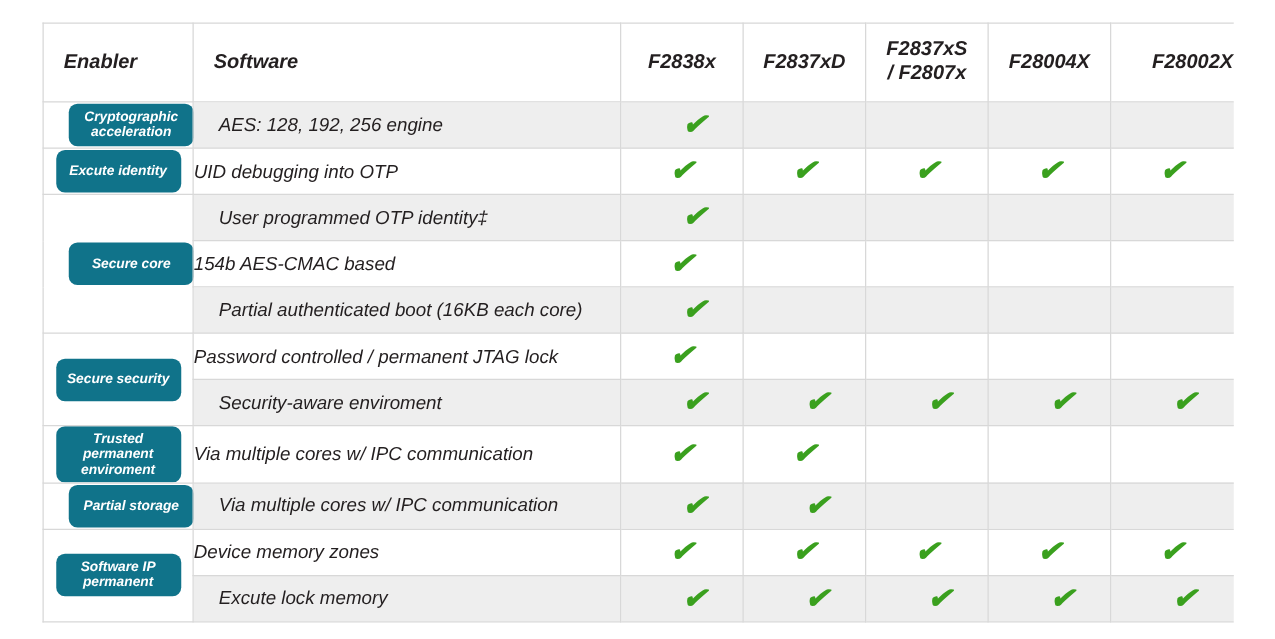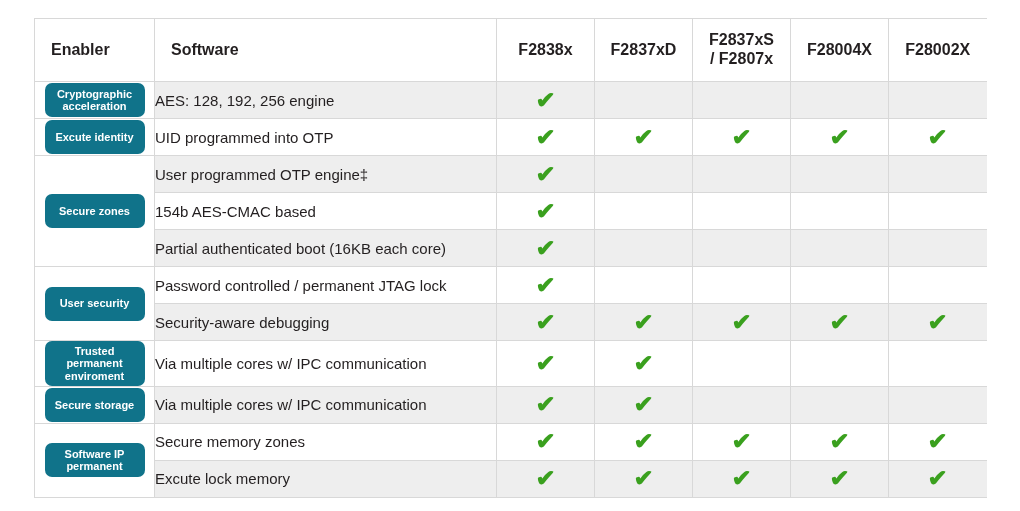--- a/index.html
+++ b/index.html
@@ -13,20 +13,21 @@
     font-family: "Liberation Sans", sans-serif;
     color: #231f20;
     overflow: hidden;
   }
   .page {
     position: relative;
     width: 1020px;
     height: 367px;
     box-sizing: border-box;
     padding: 18px 34px 0 34px;
+    font-style: italic;
   }
   table.matrix {
     width: 952px;
     border-collapse: collapse;
     table-layout: fixed;
   }
   table.matrix col.c-enabler { width: 120px; }
   table.matrix col.c-feature { width: 342px; }
   table.matrix col.c-dev     { width: 98px; }
 
@@ -47,31 +48,31 @@
     color: #231f20;
     text-align: center;
     background: #ffffff;
     line-height: 1.18;
   }
   thead th.h-enabler,
   thead th.h-feature {
     text-align: left;
     padding-left: 16px;
   }
-  thead th.h-last { border-right: none; }
+  thead th.h-last { border-right: none; text-align: right; }
 
   tbody td {
     border-left: none;
     border-right: 1px solid #d8d8d8;
     border-bottom: 1px solid #e3e3e3;
     border-top: none;
   }
   tbody td.dev-last { border-right: none; }
 
-  tbody tr.shade td { background: #eeeeee; }
+  tbody tr.shade td { background: #eeeeee; padding-left: 20px; }
   tbody tr.plain td { background: #ffffff; }
 
   td.feature {
     font-size: 15px;
     padding: 0 10px 0 16px;
     height: 36px;
     color: #231f20;
     white-space: nowrap;
     overflow: hidden;
   }
@@ -165,33 +166,33 @@
         <td class="dev"></td>
         <td class="dev"></td>
         <td class="dev"></td>
         <td class="dev dev-last"></td>
       </tr>
 
       <tr class="plain">
         <td class="enabler-cell" rowspan="1">
           <div class="pill">Excute identity</div>
         </td>
-        <td class="feature">UID programmed into OTP</td>
+        <td class="feature">UID debugging into OTP</td>
         <td class="dev"><span class="check">✔</span></td>
         <td class="dev"><span class="check">✔</span></td>
         <td class="dev"><span class="check">✔</span></td>
         <td class="dev"><span class="check">✔</span></td>
         <td class="dev dev-last"><span class="check">✔</span></td>
       </tr>
 
       <tr class="shade">
         <td class="enabler-cell" rowspan="3">
-          <div class="pill">Secure zones</div>
-        </td>
-        <td class="feature">User programmed OTP engine‡</td>
+          <div class="pill">Secure core</div>
+        </td>
+        <td class="feature">User programmed OTP identity‡</td>
         <td class="dev"><span class="check">✔</span></td>
         <td class="dev"></td>
         <td class="dev"></td>
         <td class="dev"></td>
         <td class="dev dev-last"></td>
       </tr>
       <tr class="plain">
         <td class="feature">154b AES-CMAC based</td>
         <td class="dev"><span class="check">✔</span></td>
         <td class="dev"></td>
@@ -203,31 +204,31 @@
         <td class="feature">Partial authenticated boot (16KB each core)</td>
         <td class="dev"><span class="check">✔</span></td>
         <td class="dev"></td>
         <td class="dev"></td>
         <td class="dev"></td>
         <td class="dev dev-last"></td>
       </tr>
 
       <tr class="plain">
         <td class="enabler-cell" rowspan="2">
-          <div class="pill">User security</div>
+          <div class="pill">Secure security</div>
         </td>
         <td class="feature">Password controlled / permanent JTAG lock</td>
         <td class="dev"><span class="check">✔</span></td>
         <td class="dev"></td>
         <td class="dev"></td>
         <td class="dev"></td>
         <td class="dev dev-last"></td>
       </tr>
       <tr class="shade">
-        <td class="feature">Security-aware debugging</td>
+        <td class="feature">Security-aware enviroment</td>
         <td class="dev"><span class="check">✔</span></td>
         <td class="dev"><span class="check">✔</span></td>
         <td class="dev"><span class="check">✔</span></td>
         <td class="dev"><span class="check">✔</span></td>
         <td class="dev dev-last"><span class="check">✔</span></td>
       </tr>
 
       <tr class="plain">
         <td class="enabler-cell" rowspan="1">
           <div class="pill">Trusted permanent enviroment</div>
@@ -235,35 +236,35 @@
         <td class="feature">Via multiple cores w/ IPC communication</td>
         <td class="dev"><span class="check">✔</span></td>
         <td class="dev"><span class="check">✔</span></td>
         <td class="dev"></td>
         <td class="dev"></td>
         <td class="dev dev-last"></td>
       </tr>
 
       <tr class="shade">
         <td class="enabler-cell" rowspan="1">
-          <div class="pill">Secure storage</div>
+          <div class="pill">Partial storage</div>
         </td>
         <td class="feature">Via multiple cores w/ IPC communication</td>
         <td class="dev"><span class="check">✔</span></td>
         <td class="dev"><span class="check">✔</span></td>
         <td class="dev"></td>
         <td class="dev"></td>
         <td class="dev dev-last"></td>
       </tr>
 
       <tr class="plain">
         <td class="enabler-cell" rowspan="2">
           <div class="pill">Software IP permanent</div>
         </td>
-        <td class="feature">Secure memory zones</td>
+        <td class="feature">Device memory zones</td>
         <td class="dev"><span class="check">✔</span></td>
         <td class="dev"><span class="check">✔</span></td>
         <td class="dev"><span class="check">✔</span></td>
         <td class="dev"><span class="check">✔</span></td>
         <td class="dev dev-last"><span class="check">✔</span></td>
       </tr>
       <tr class="shade">
         <td class="feature">Excute lock memory</td>
         <td class="dev"><span class="check">✔</span></td>
         <td class="dev"><span class="check">✔</span></td>

